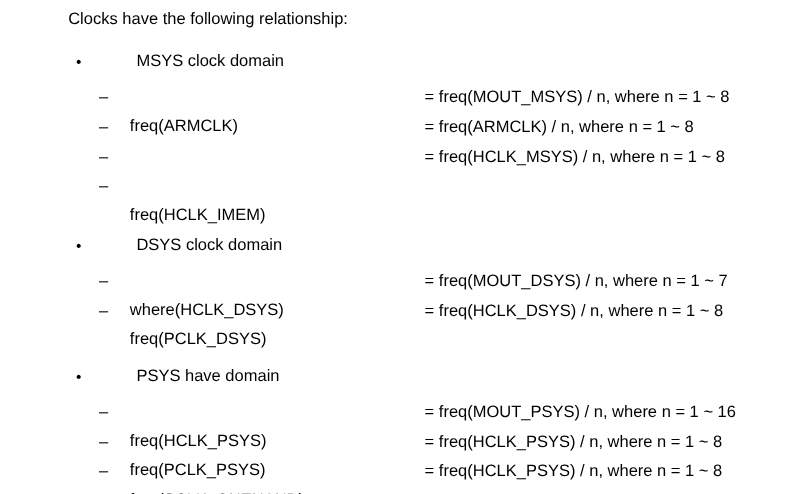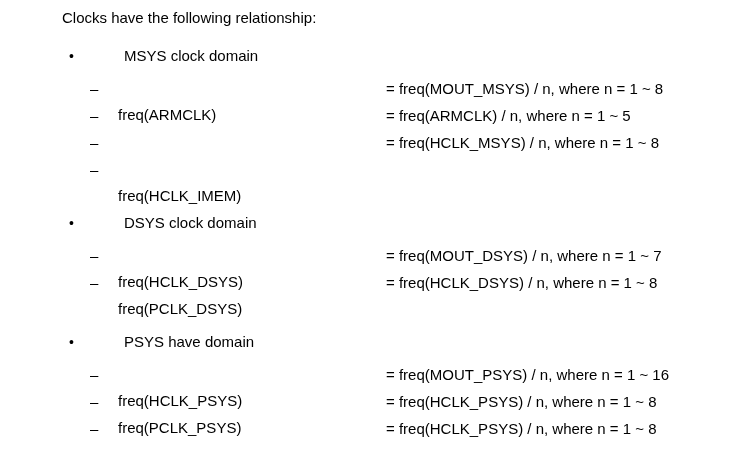--- a/index.html
+++ b/index.html
@@ -84,40 +84,40 @@
       <span class="bullet">•</span>
       <span class="heading-text">MSYS clock domain</span>
     </div>
     <div class="item-row">
       <span class="dash">–</span>
       <span class="clock">freq(ARMCLK)</span>
       <span class="formula">= freq(MOUT_MSYS) / n, where n = 1 ~ 8</span>
     </div>
     <div class="item-row">
       <span class="dash">–</span>
-      <span class="formula">= freq(ARMCLK) / n, where n = 1 ~ 5</span>
+      <span class="formula">= freq(ARMCLK) / n, where n = 1 ~ 8</span>
     </div>
     <div class="item-row">
       <span class="dash">–</span>
       <span class="formula">= freq(HCLK_MSYS) / n, where n = 1 ~ 8</span>
     </div>
     <div class="item-row">
       <span class="dash">–</span>
       <span class="clock">freq(HCLK_IMEM)</span>
     </div>
   </div>
 
   <div class="section s2">
     <div class="heading-row">
       <span class="bullet">•</span>
       <span class="heading-text">DSYS clock domain</span>
     </div>
     <div class="item-row">
       <span class="dash">–</span>
-      <span class="clock">freq(HCLK_DSYS)</span>
+      <span class="clock">where(HCLK_DSYS)</span>
       <span class="formula">= freq(MOUT_DSYS) / n, where n = 1 ~ 7</span>
     </div>
     <div class="item-row">
       <span class="dash">–</span>
       <span class="clock">freq(PCLK_DSYS)</span>
       <span class="formula">= freq(HCLK_DSYS) / n, where n = 1 ~ 8</span>
     </div>
   </div>
 
   <div class="section s3">

